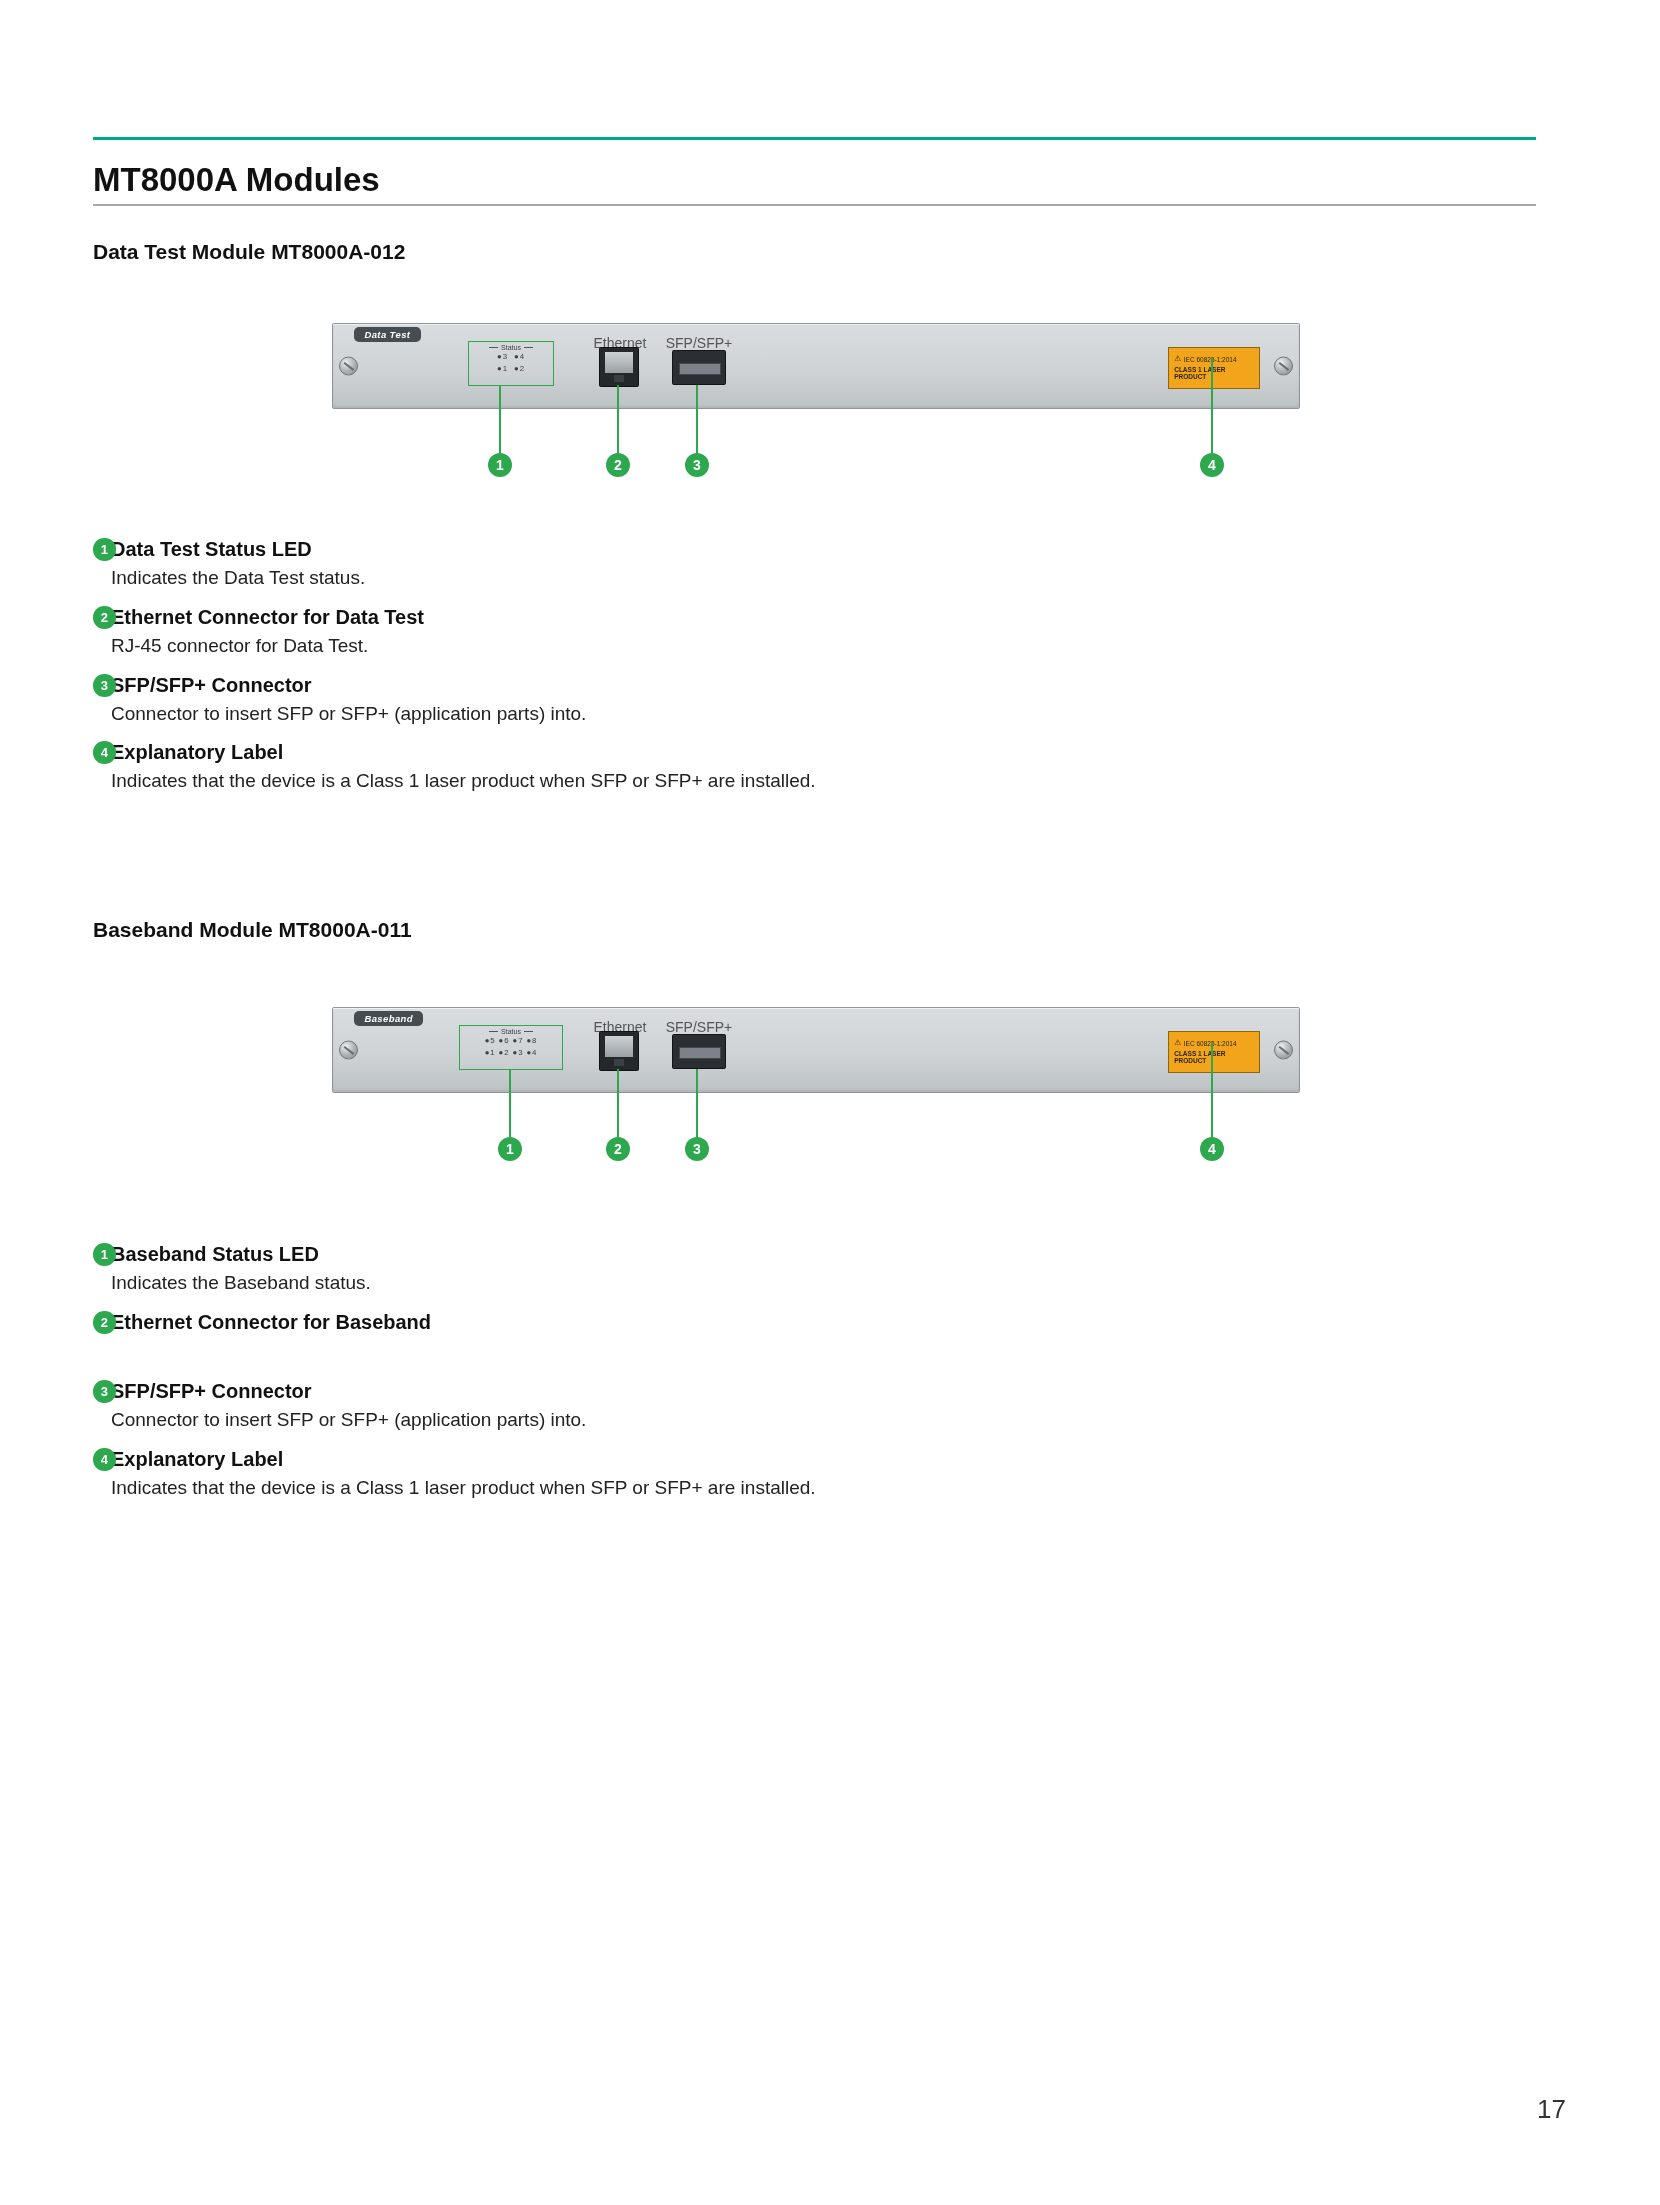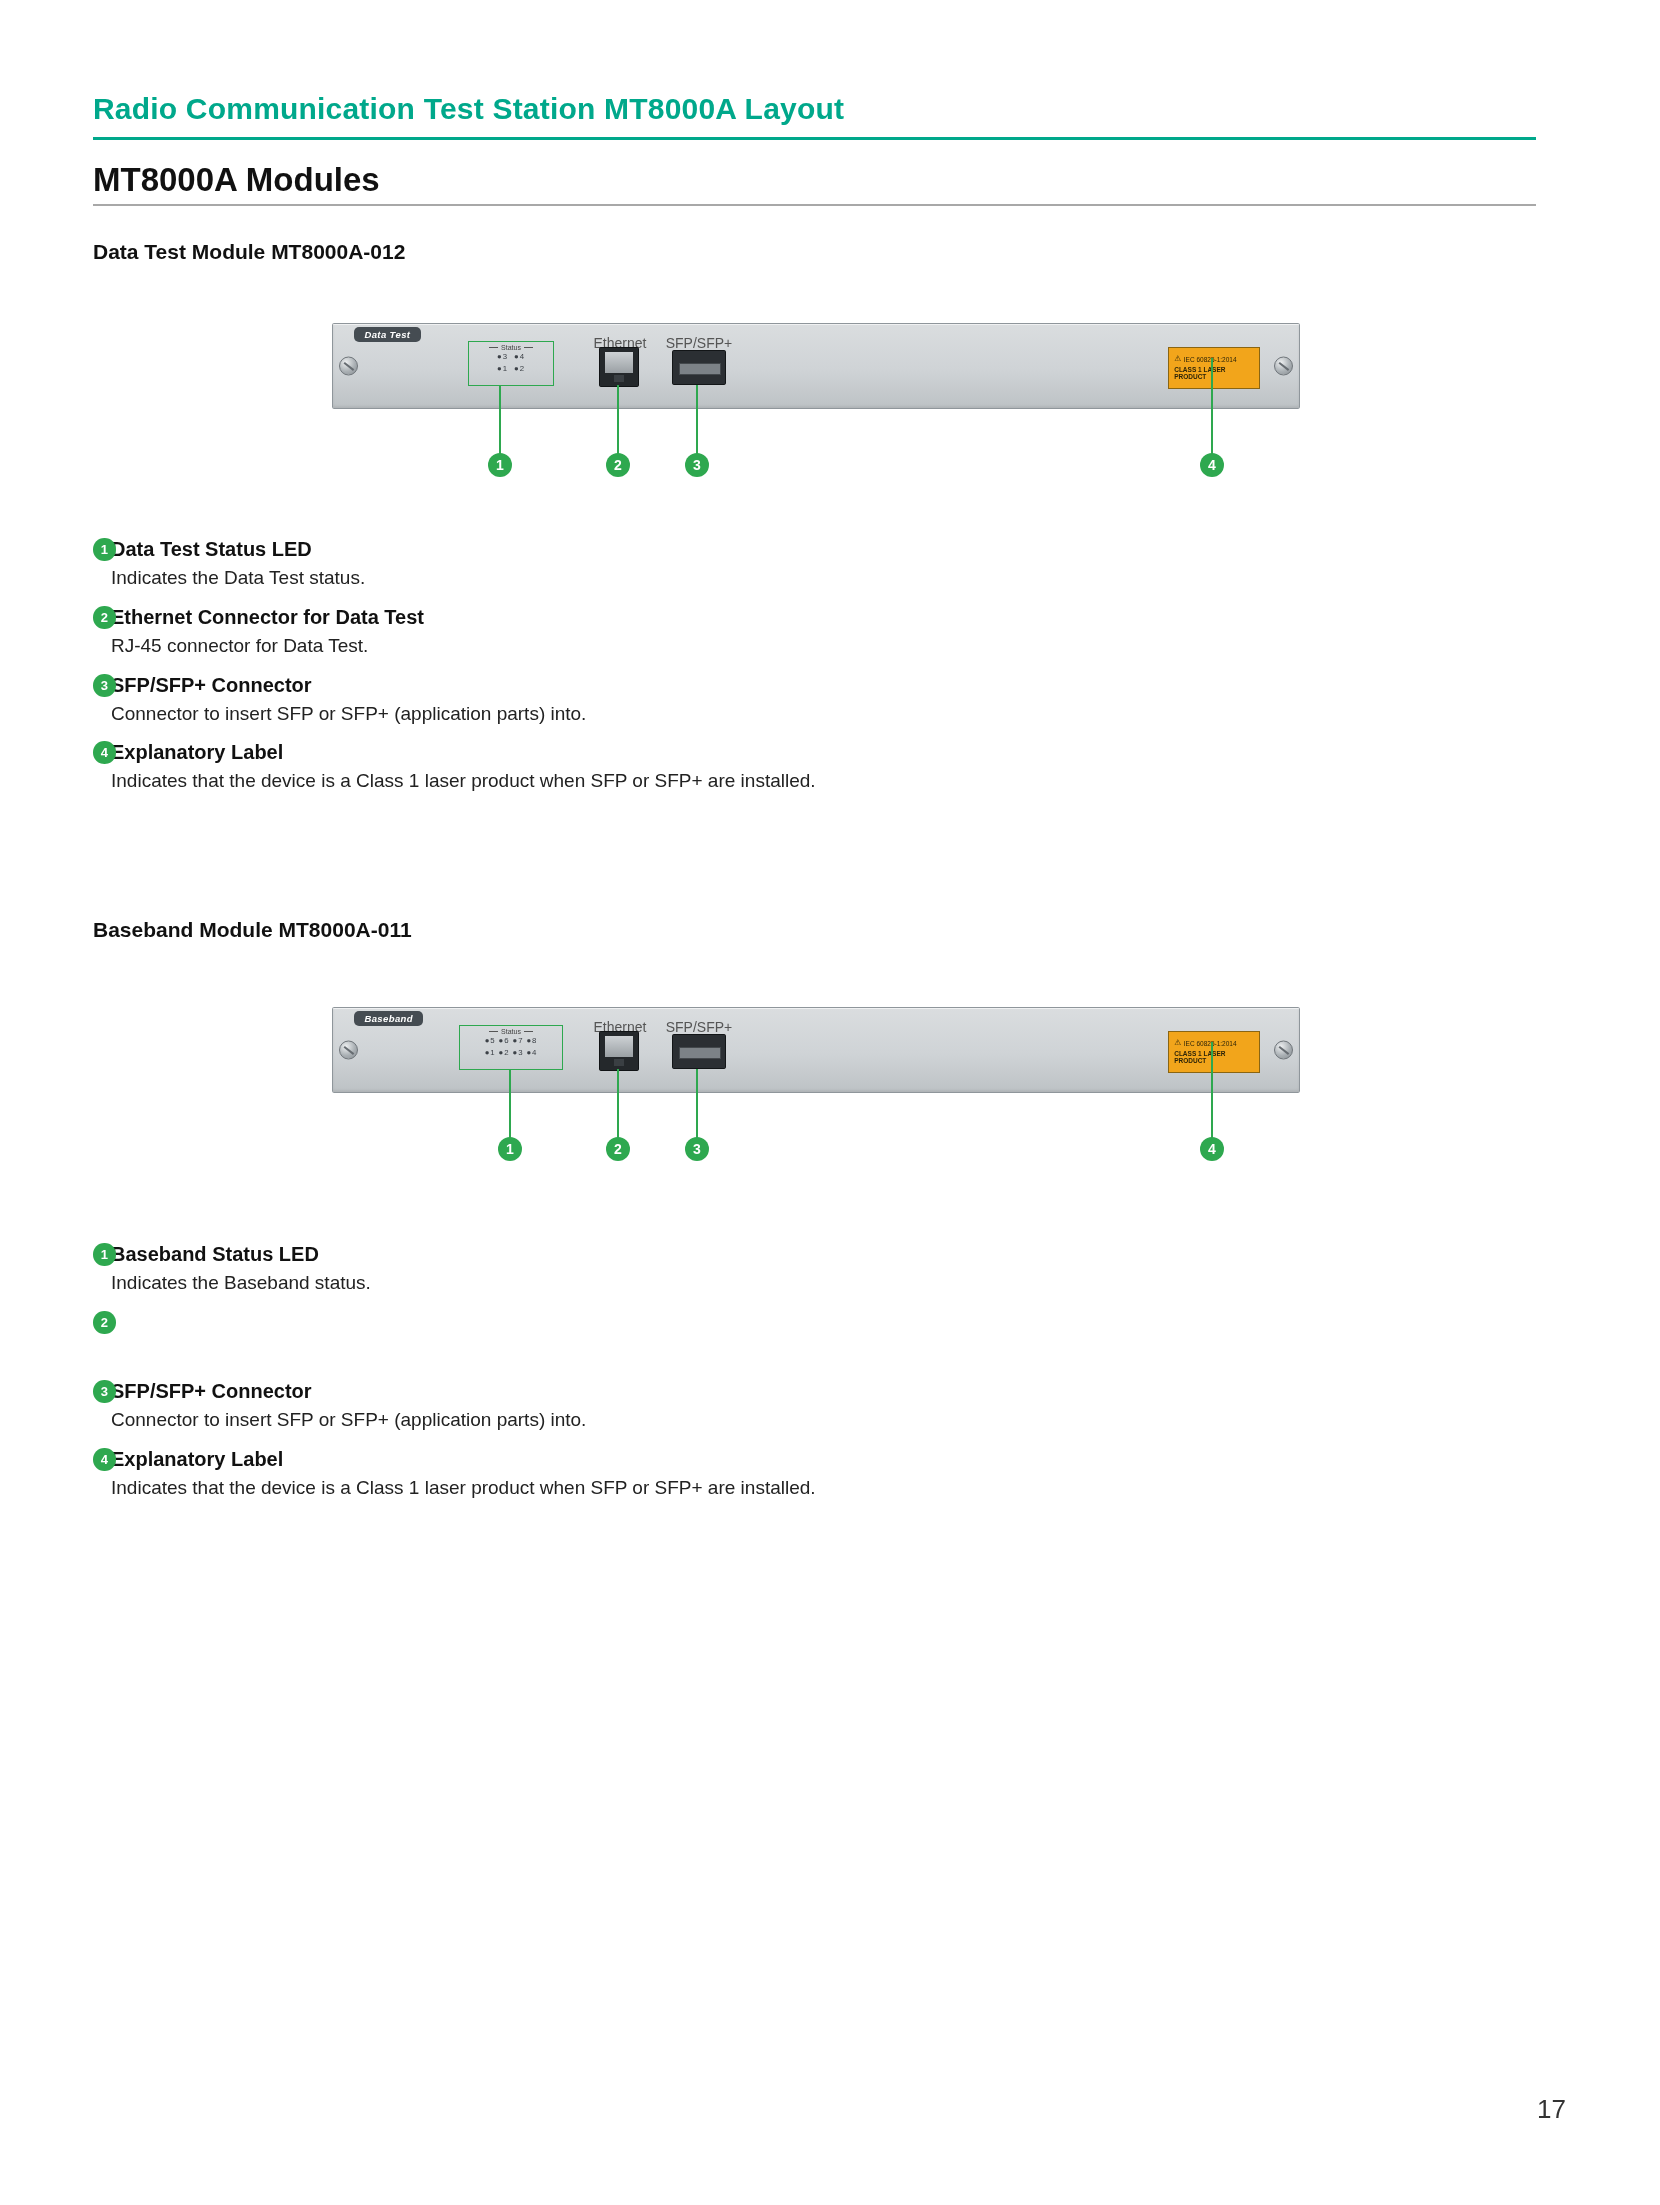--- a/index.html
+++ b/index.html
@@ -99,21 +99,20 @@
   .ititle { font-size:20px; font-weight:bold; color:#111; line-height:23px; }
   .idesc { font-size:19px; color:#222; margin-top:6px; line-height:22.5px; }
 
   .page-number { position:absolute; left:1537px; top:2094px; font-size:26px; color:#333; }
 </style>
 </head>
 <body>
 
 <div class="page">
 
-  <div class="page-title">Radio Communication Test Station MT8000A Layout</div>
   <div class="green-rule"></div>
   <div class="section-title">MT8000A Modules</div>
   <div class="gray-rule"></div>
 
   <div class="module-heading" style="top:240px">Data Test Module MT8000A-012</div>
 
   <div class="figure fig1" style="top:323px">
     <div class="panel">
       <div class="tab">Data Test</div>
       <div class="screw left"></div>
@@ -222,20 +221,21 @@
     <div class="item" style="top:0px">
       <span class="num">1</span>
       <div class="itext">
         <div class="ititle">Baseband Status LED</div>
         <div class="idesc">Indicates the Baseband status.</div>
       </div>
     </div>
     <div class="item" style="top:68px">
       <span class="num">2</span>
       <div class="itext">
+        <div class="ititle">Ethernet Connector for Baseband</div>
       </div>
     </div>
     <div class="item" style="top:137px">
       <span class="num">3</span>
       <div class="itext">
         <div class="ititle">SFP/SFP+ Connector</div>
         <div class="idesc">Connector to insert SFP or SFP+ (application parts) into.</div>
       </div>
     </div>
     <div class="item" style="top:205px">

